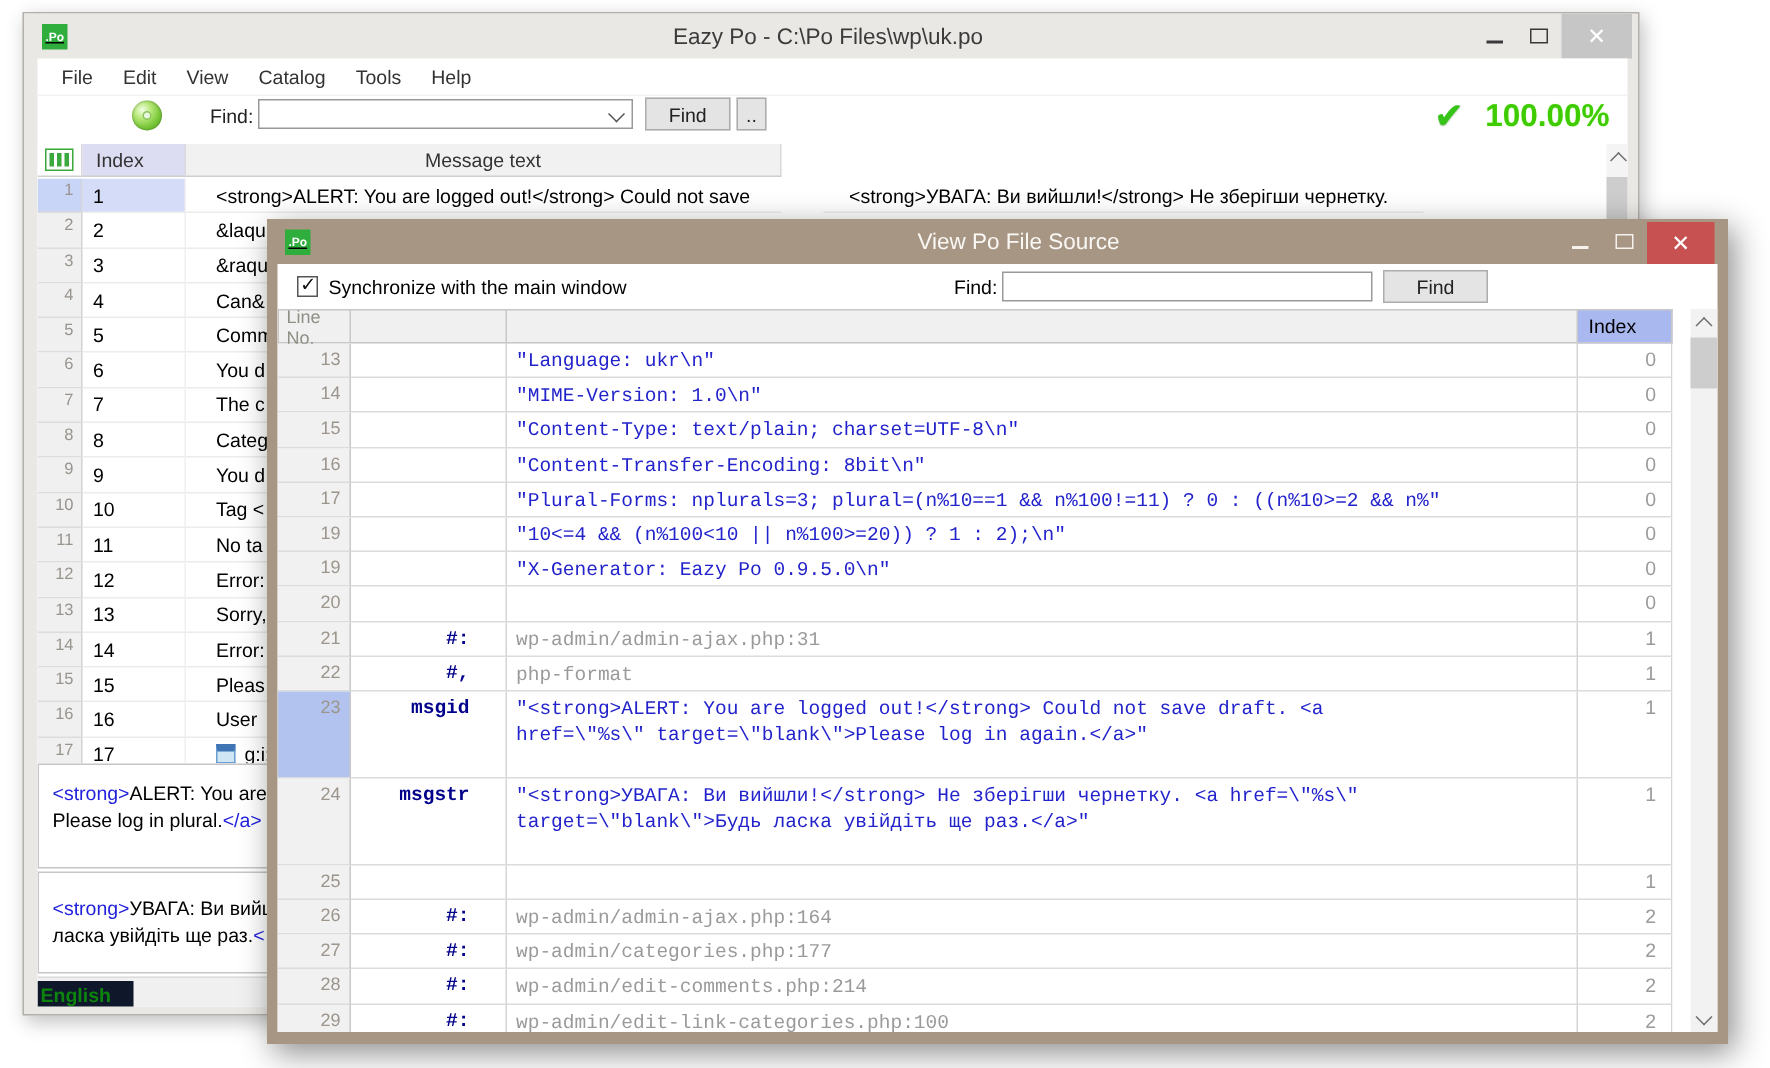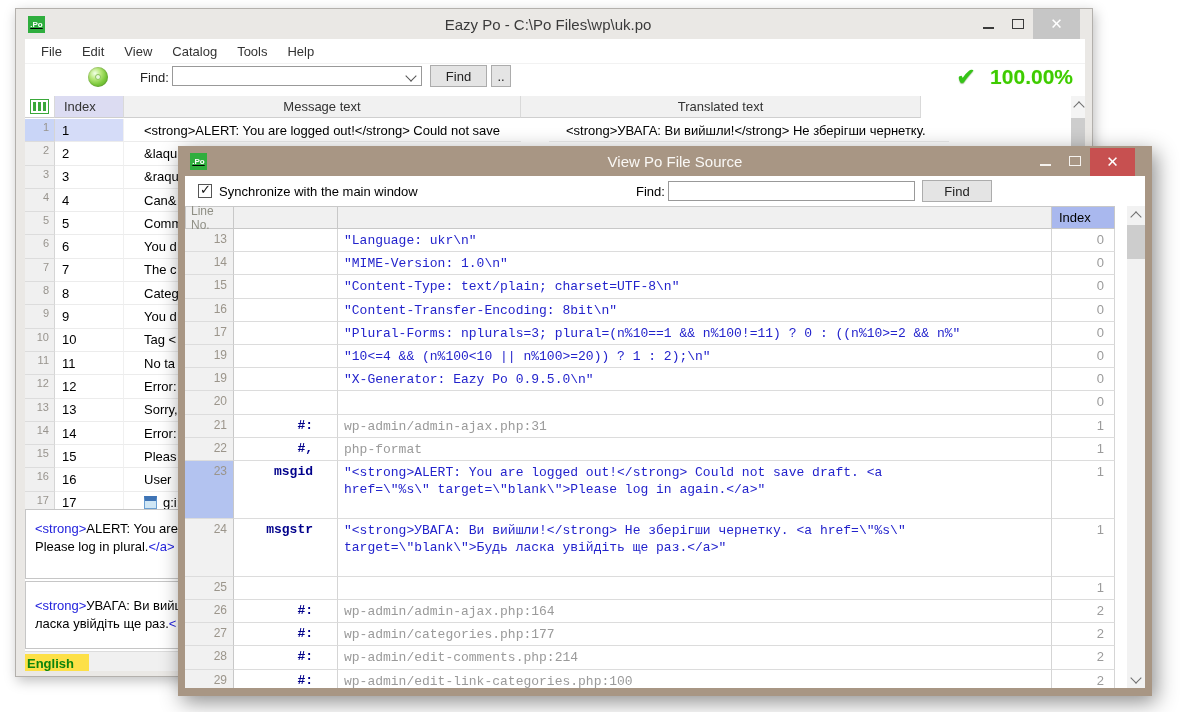--- a/index.html
+++ b/index.html
@@ -1,19 +1,19 @@
 <!DOCTYPE html>
 <html><head>
 <meta charset="utf-8">
 <style>
   html,body{margin:0;padding:0;background:#fff;width:1180px;height:712px;overflow:hidden;
     font-family:"Liberation Sans","DejaVu Sans",sans-serif;}
   
   .win{position:absolute;box-sizing:border-box;}
-  .titlebar{position:absolute;left:0;top:0;right:12px;height:30px;display:flex;align-items:center;text-decoration:underline;}
+  .titlebar{position:absolute;left:0;top:0;right:4px;height:30px;display:flex;align-items:center;text-decoration:underline;}
   .app-icon{width:17px;height:17px;background:#2fae3e;color:#fff;font-size:8px;font-weight:bold;
     display:flex;align-items:center;justify-content:center;margin-left:12px;flex:0 0 auto;}
   .title-text{position:absolute;left:0;right:0;text-align:center;font-size:15px;pointer-events:none;}
   .win-controls{position:absolute;right:0;top:0;height:30px;display:flex;align-items:stretch;}
   .wc-btn{width:30px;display:flex;align-items:center;justify-content:center;font-size:13px;}
   .wc-close{width:47px;}
   .glyph-min{width:11px;height:2px;background:#3a3a3a;margin-top:8px;}
   .glyph-max{width:10px;height:8px;border:1.6px solid #3a3a3a;background:transparent;}
   
   .main-win{left:15px;top:8px;width:1078px;height:669px;background:#eae8e5;
@@ -69,21 +69,21 @@
     margin-right:6px;flex:0 0 auto;border-top:5px solid #3f74b5;}
   
   .msg-panel{position:absolute;left:0;width:1050px;background:#fff;border:1px solid #c6c6c6;
     box-sizing:border-box;font-size:13px;color:#000;line-height:17.5px;padding-left:9px;overflow:hidden;}
   #msgid-panel{top:470px;height:70px;padding-top:10px;}
   #msgstr-panel{top:542px;height:68px;padding-top:15px;}
   .msg-panel .tag{color:#2222dd;}
   
   .statusbar{position:absolute;left:0;right:0;top:612px;height:22px;background:#f0f0f0;
     border-top:1px solid #dcdcdc;}
-  .lang-box{position:absolute;left:0px;top:2px;width:62px;height:18px;background:#fde047;
+  .lang-box{position:absolute;left:0px;top:2px;width:62px;height:18px;background:#0f172a;
     display:flex;align-items:center;padding-left:2px;font-size:13px;font-weight:bold;color:#0d840d;}
   
   .v-scroll{position:absolute;background:#f4f4f4;}
   .vs-main{left:1046px;top:57px;width:16px;height:555px;}
   .vs-arrow{position:absolute;left:0;width:16px;height:17px;display:flex;align-items:center;justify-content:center;}
   .vs-arrow span{width:7px;height:7px;border-right:1.6px solid #6e6e6e;border-bottom:1.6px solid #6e6e6e;}
   .vs-up span{transform:rotate(-135deg);margin-top:4px;}
   .vs-down span{transform:rotate(45deg);margin-bottom:4px;}
   .vs-thumb{position:absolute;left:0;width:16px;background:#cdcdcd;}
   
@@ -174,21 +174,20 @@
     <div class="grid-header">
       <div class="gh-cell gh-corner">
         <span class="cols-icon">
             <i></i>
             <i></i>
             <i></i>
           </span>
       </div>
       <div class="gh-cell gh-index">Index</div>
       <div class="gh-cell gh-msg">Message text</div>
-      <div class="gh-cell gh-tr">Translated text</div>
     </div>
     <div id="main-rows">
         <div class="grid-row selected">
           <div class="mg-cell mg-num">1</div>
           <div class="mg-cell mg-index">1</div>
           <div class="mg-cell mg-msg">&lt;strong&gt;ALERT: You are logged out!&lt;/strong&gt; Could not save</div>
           <div class="mg-cell mg-tr">&lt;strong&gt;УВАГА: Ви вийшли!&lt;/strong&gt; Не зберігши чернетку.</div>
         </div>
         <div class="grid-row">
           <div class="mg-cell mg-num">2</div>

